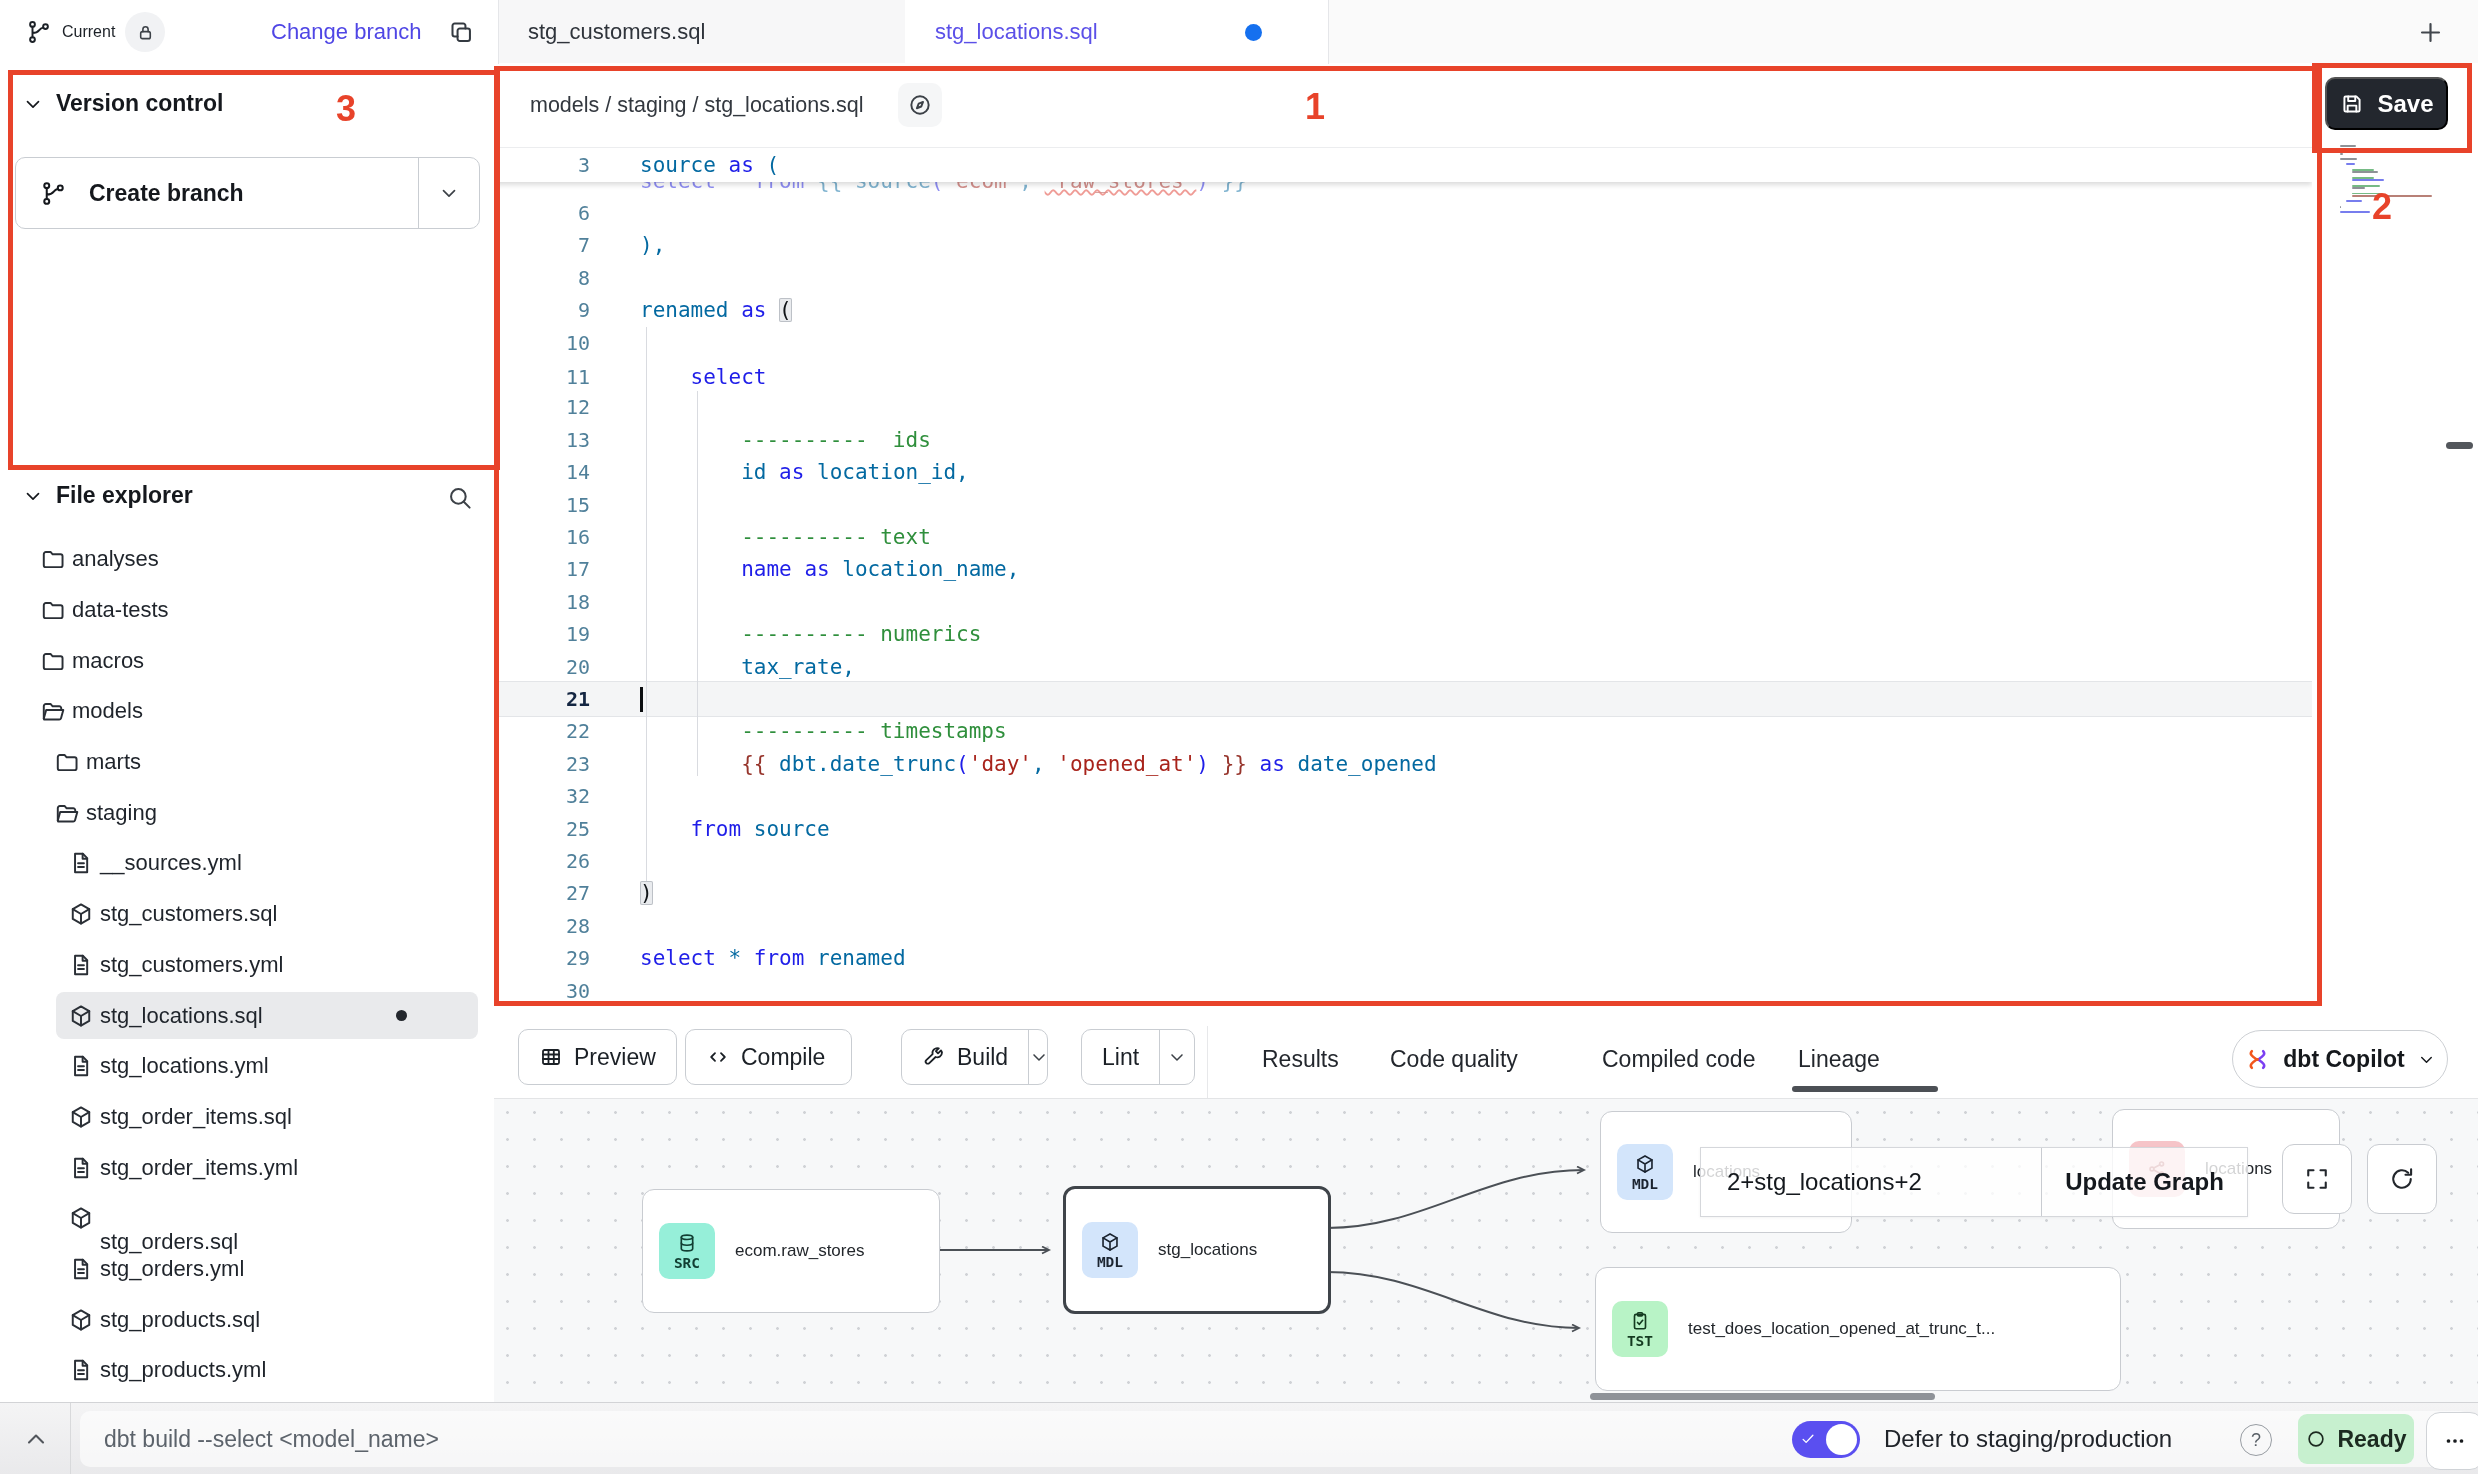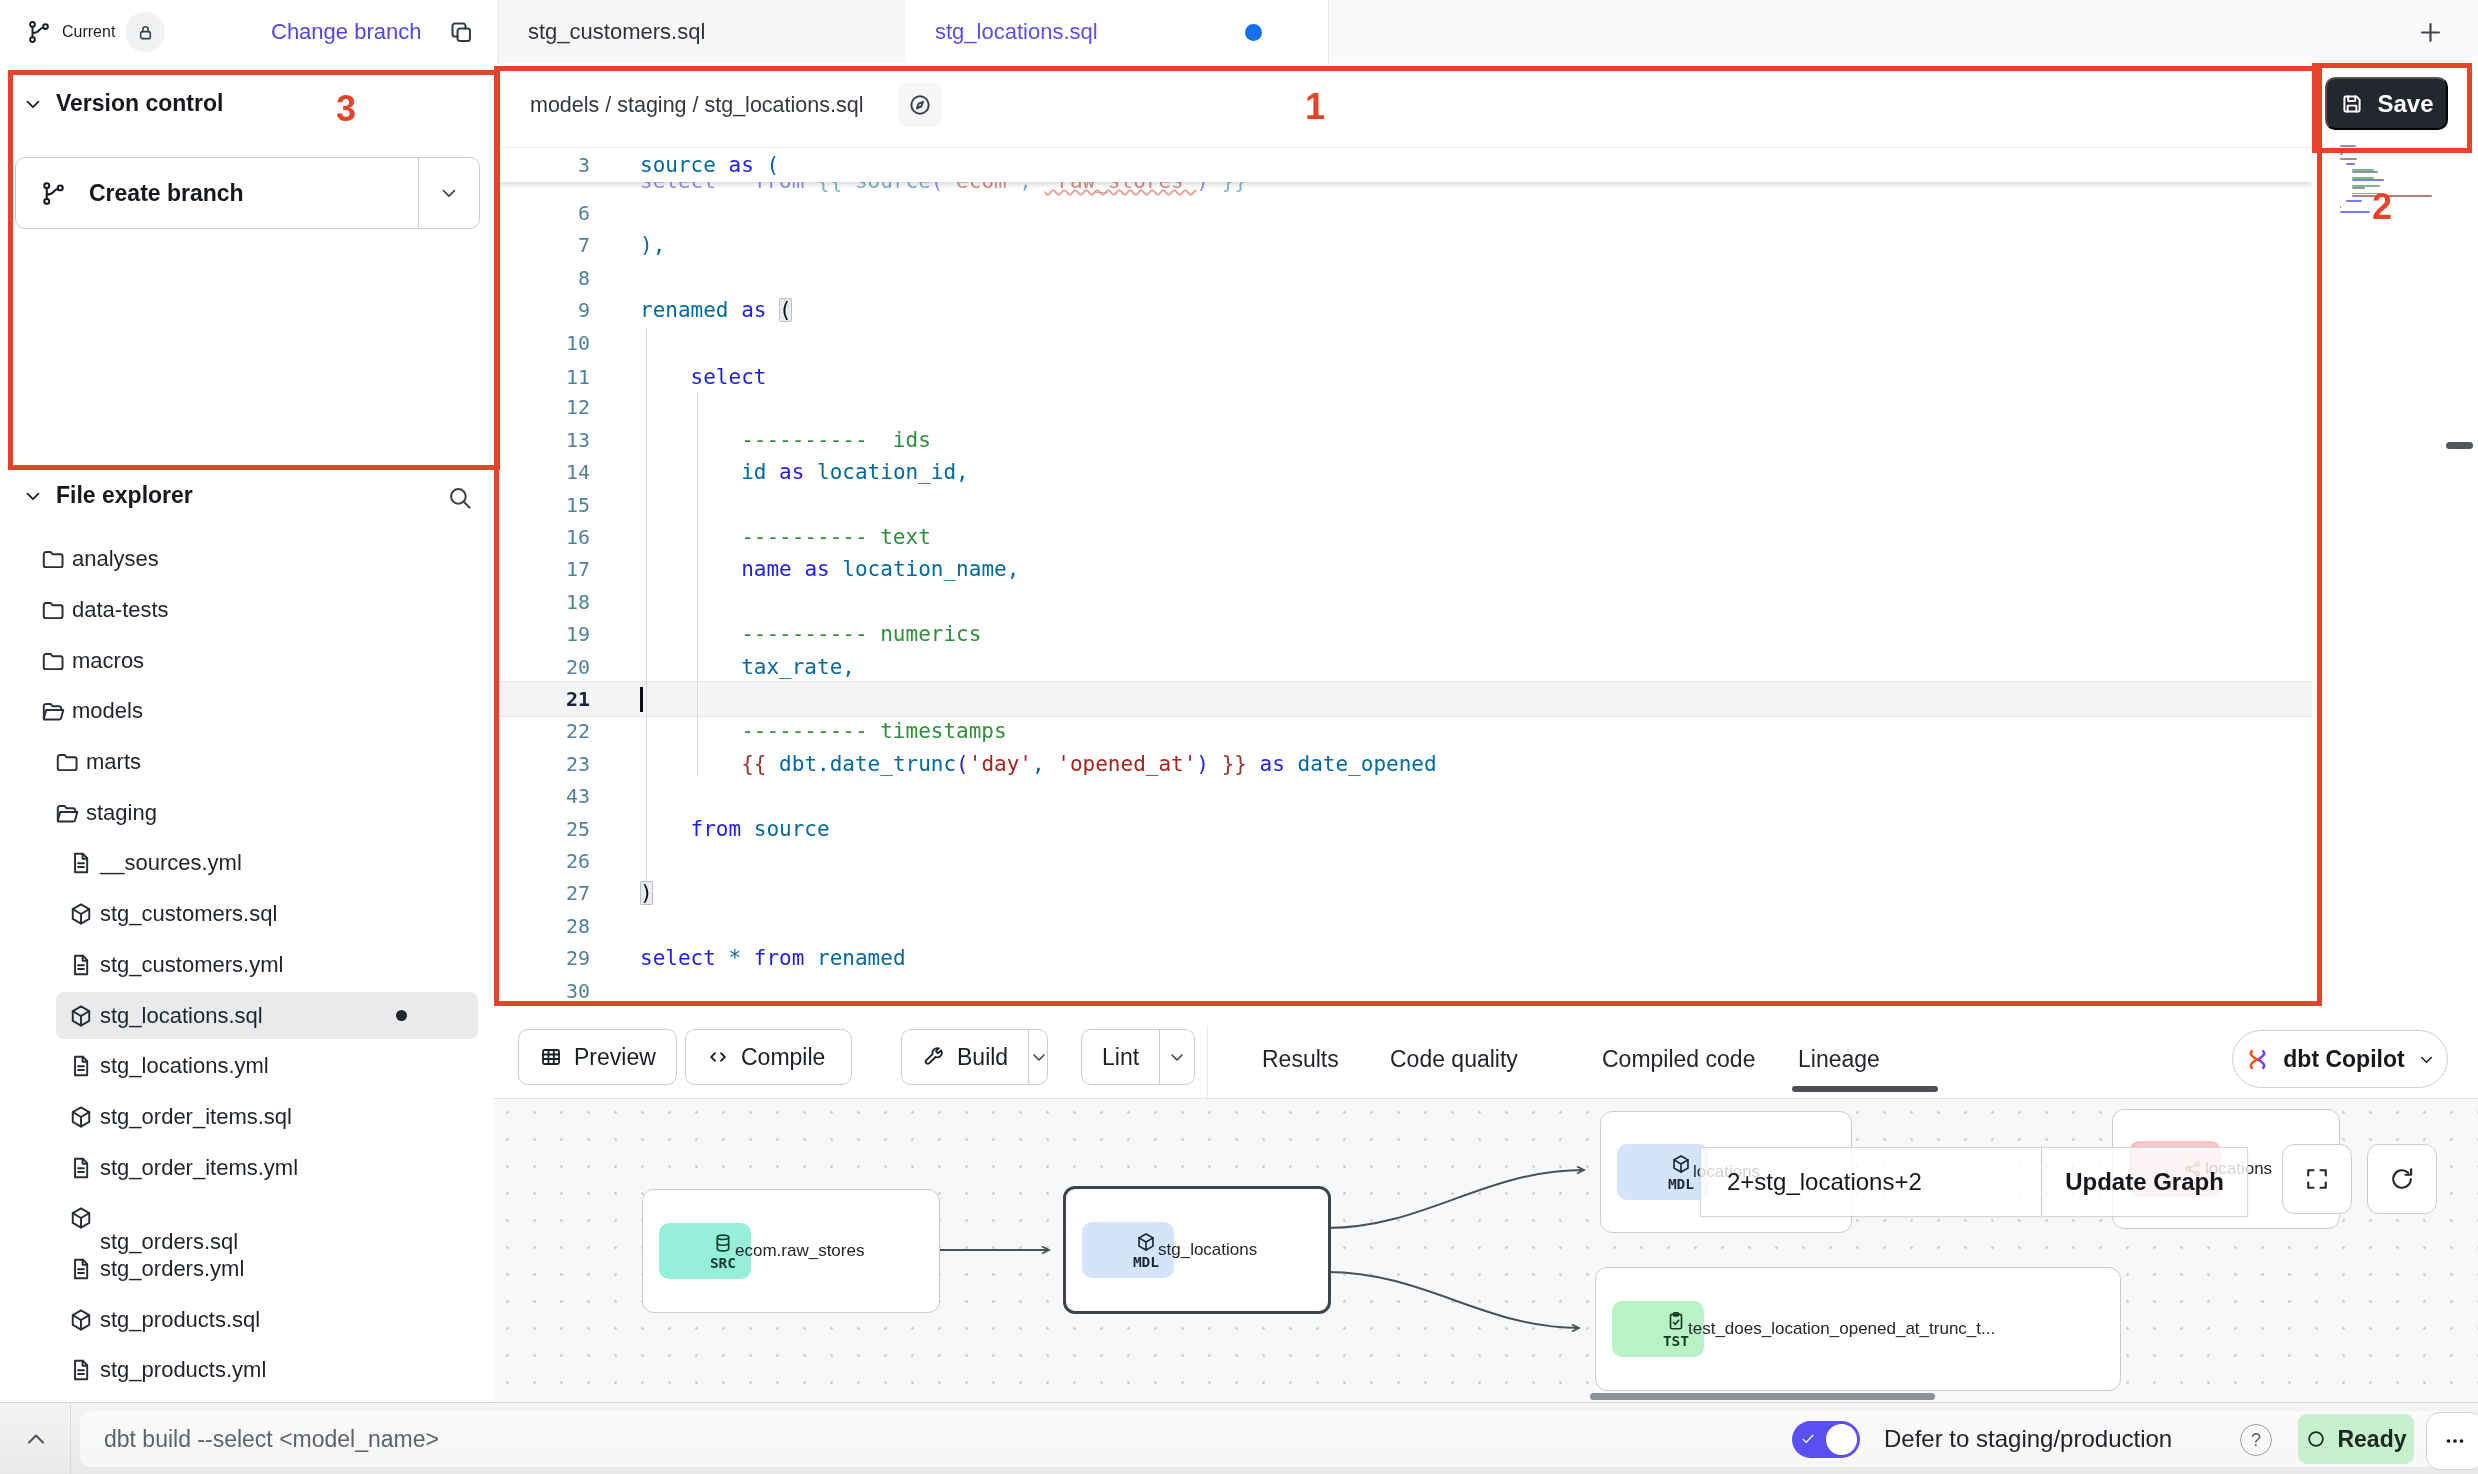--- a/index.html
+++ b/index.html
@@ -72,21 +72,21 @@
   .ptab{position:absolute;top:0;height:66px;display:flex;align-items:center;font-size:23px;color:#23272d;}
   #tab-underline{position:absolute;height:6px;border-radius:3px;background:#4c5055;top:60px;}
   #copilot-btn{position:absolute;left:1738px;top:4px;width:216px;height:58px;border:1px solid #cdd0d4;border-radius:29px;background:#fff;
     display:flex;align-items:center;justify-content:center;gap:12px;font-size:23px;font-weight:600;color:#15181c;}
 
   
   #lineage{position:absolute;left:494px;top:1099px;width:1984px;height:303px;background:#f7f8f9;
     background-image:radial-gradient(circle,#d0d2d6 1.3px,transparent 1.5px);background-size:27px 27px;overflow:hidden;}
   .lnode{position:absolute;background:#fff;border:1.5px solid #c9ccd1;border-radius:12px;display:flex;align-items:center;overflow:hidden;}
   .lnode.selected{border:3px solid #3f444a;}
-  .badge{position:absolute;left:16px;width:56px;height:56px;border-radius:10px;display:flex;flex-direction:column;align-items:center;justify-content:center;gap:1px;padding-left:36px;}
+  .badge{position:absolute;left:16px;width:56px;height:56px;border-radius:10px;display:flex;flex-direction:column;align-items:center;justify-content:center;gap:1px;}
   .badge .blab{font-family:"DejaVu Sans Mono",monospace;font-size:14.5px;font-weight:700;}
   .nlabel{position:absolute;left:92px;font-size:17px;color:#23272c;font-weight:500;white-space:nowrap;}
   #lin-overlay{position:absolute;left:1206px;top:48px;width:546px;height:68px;background:rgba(255,255,255,.8);
     border:1px solid #d5d7db;border-radius:0;display:flex;z-index:3;box-shadow:0 1px 3px rgba(0,0,0,.05);}
   #lin-input{flex:1;border:none;background:transparent;outline:none;font-size:24px;color:#14181d;padding:0 0 0 26px;
     font-family:"Liberation Sans",sans-serif;}
   #lin-ovdiv{width:1px;background:#c9ccd1;}
   #update-graph{width:205px;display:flex;align-items:center;justify-content:center;font-size:24px;font-weight:600;color:#14181d;}
   .sqbtn{position:absolute;top:45px;width:68px;height:68px;background:#fff;border:1px solid #c9ccd1;border-radius:12px;
     display:flex;align-items:center;justify-content:center;color:#23272c;z-index:4;}
@@ -451,21 +451,21 @@
           </div>
           <div class="crow" style="top: 567.4px;">
             <span class="ln">22</span>
             <span class="codetxt"><span class="tk-p">        </span><span class="tk-c">---------- timestamps</span></span>
           </div>
           <div class="crow" style="top: 599.8px;">
             <span class="ln">23</span>
             <span class="codetxt"><span class="tk-p">        </span><span class="tk-j">{{</span><span class="tk-p"> dbt.date_trunc</span><span class="tk-P">(</span><span class="tk-s">'day'</span><span class="tk-p">, </span><span class="tk-s">'opened_at'</span><span class="tk-P">)</span><span class="tk-j"> }}</span><span class="tk-p"> </span><span class="tk-k">as</span><span class="tk-p"> date_opened</span></span>
           </div>
           <div class="crow" style="top: 632.2px;">
-            <span class="ln">43</span>
+            <span class="ln">32</span>
             <span class="codetxt"></span>
           </div>
           <div class="crow" style="top: 664.6px;">
             <span class="ln">25</span>
             <span class="codetxt"><span class="tk-p">    </span><span class="tk-k">from</span><span class="tk-p"> source</span></span>
           </div>
           <div class="crow" style="top: 697px;">
             <span class="ln">26</span>
             <span class="codetxt"></span>
           </div>

